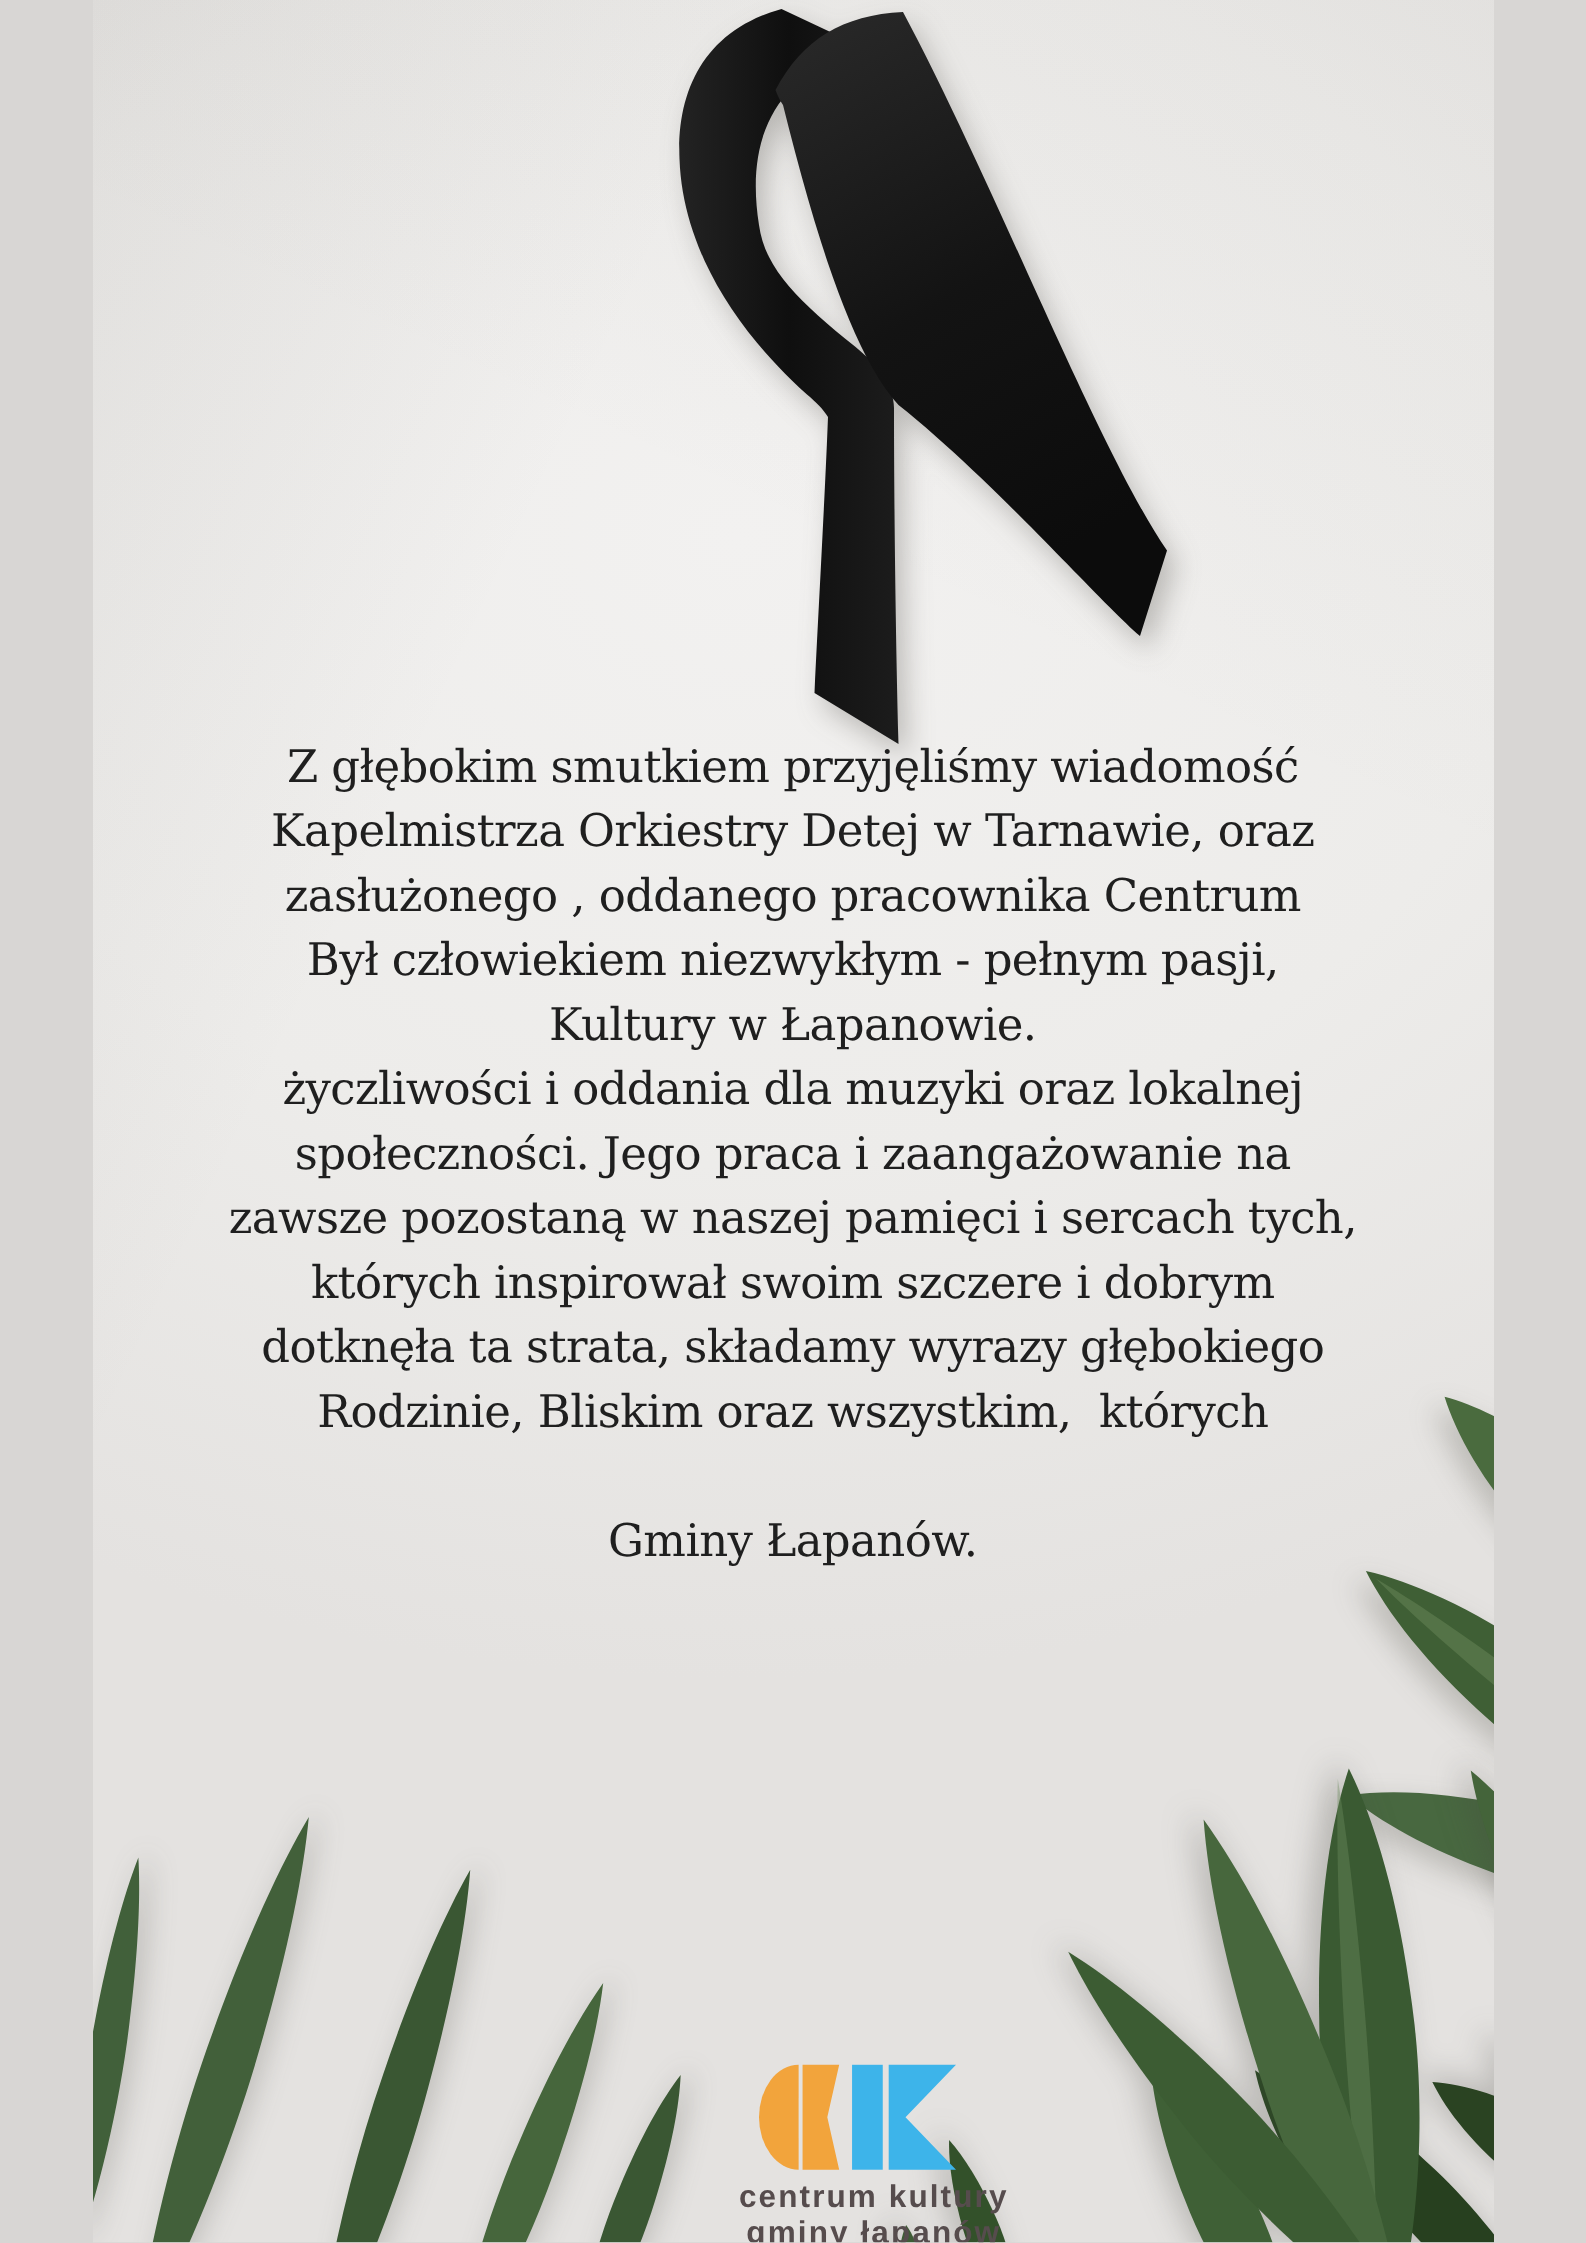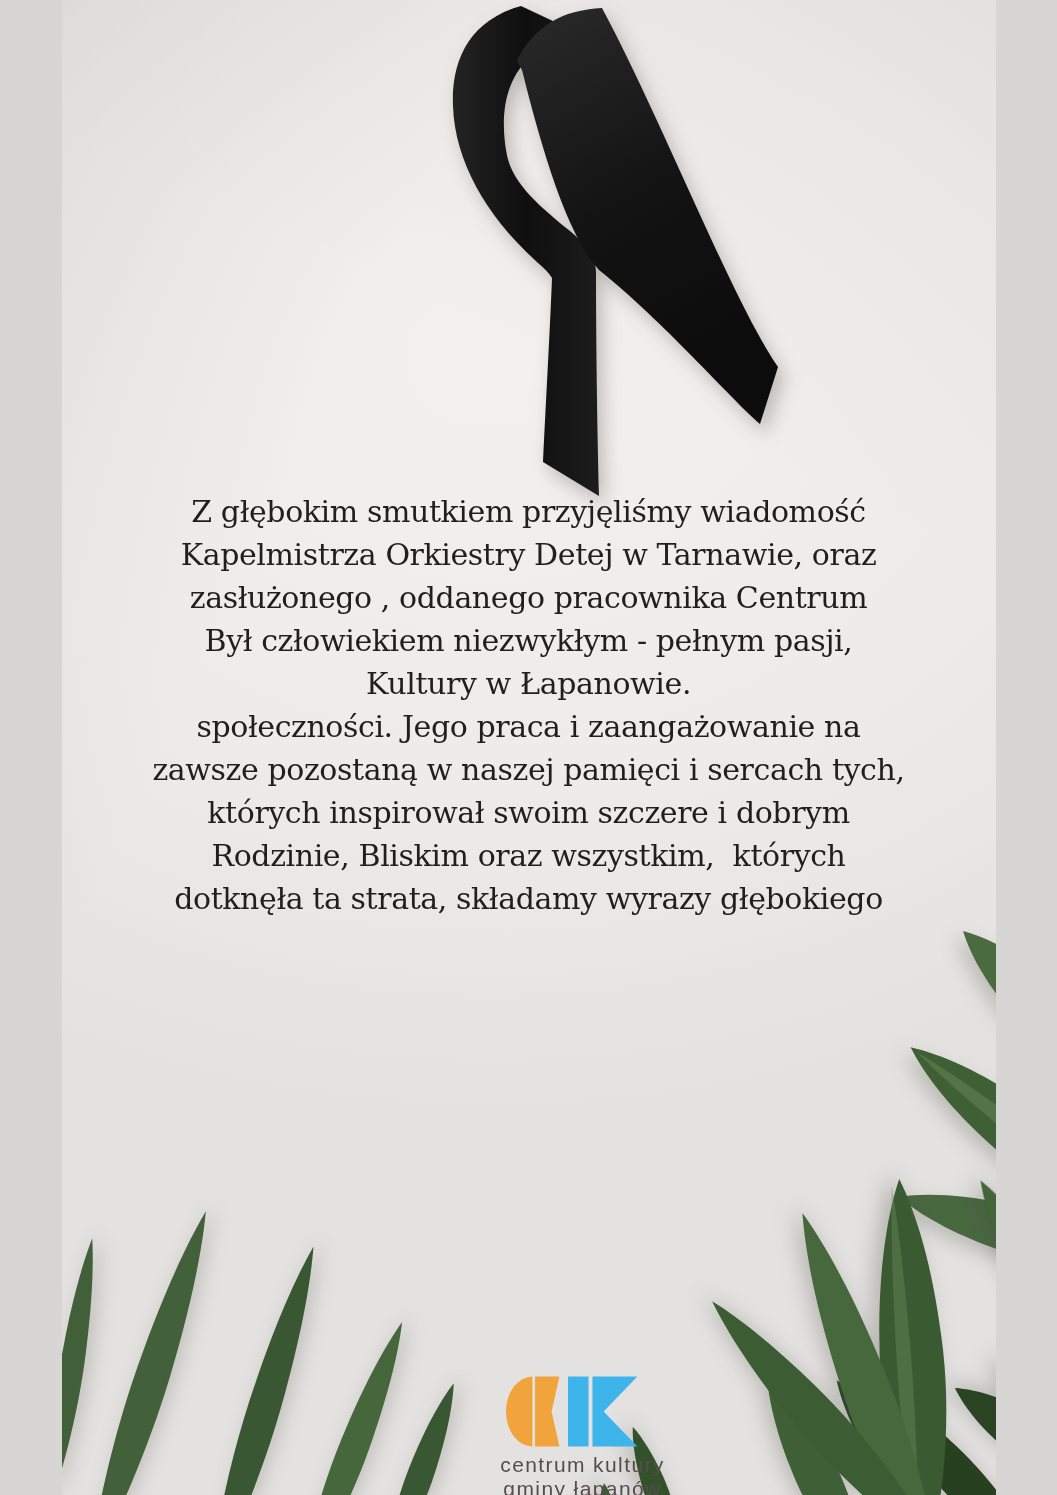--- a/index.html
+++ b/index.html
@@ -24,21 +24,21 @@
     left:50%;top:490px;transform:translateX(-50%);
     width:900px;
     text-align:center;
     color:#1f1f1f;
     font-size:30px;
     line-height:43px;
     letter-spacing:-0.4px;
   }
   .line{min-height:43px;white-space:pre;}
   .para-spacer{height:43px;}
-  .logo{position:absolute;z-index:3;left:0;top:0;width:100%;height:100%;pointer-events:none;}
+  .logo{position:absolute;z-index:3;left:0;top:0;width:100%;height:100%;pointer-events:none;font-weight:bold;}
   .logo-mark{position:absolute;left:444px;top:1375px;width:132px;height:73px;}
   .logo-caption{
     position:absolute;left:521px;transform:translateX(-50%);
     font-family:"Liberation Sans", sans-serif;
     color:#564c4d;font-size:21px;letter-spacing:1.4px;white-space:pre;
   }
   .logo-caption.l1{top:1453px;}
   .logo-caption.l2{top:1477px;}
 </style>
 </head>
@@ -117,26 +117,28 @@
       <use href="#bladeW" fill="#3a5733" transform="translate(322,1575) rotate(20) scale(0.55,0.68)"></use>
     </g>
   </svg>
 
   <div class="message">
     <div class="line">Z głębokim smutkiem przyjęliśmy wiadomość</div>
     <div class="line">Kapelmistrza Orkiestry Detej w Tarnawie, oraz</div>
     <div class="line">zasłużonego , oddanego pracownika Centrum</div>
     <div class="line">Był człowiekiem niezwykłym - pełnym pasji,</div>
     <div class="line">Kultury w Łapanowie.</div>
+    <div class="line">życzliwości i oddania dla muzyki oraz lokalnej</div>
     <div class="line">społeczności. Jego praca i zaangażowanie na</div>
     <div class="line">zawsze pozostaną w naszej pamięci i sercach tych,</div>
     <div class="line">których inspirował swoim szczere i dobrym</div>
+    <div class="line">dotknęła ta strata, składamy wyrazy głębokiego</div>
     <div class="line">Rodzinie, Bliskim oraz wszystkim,  których</div>
-    <div class="line">dotknęła ta strata, składamy wyrazy głębokiego</div>
     <div class="para-spacer"></div>
+    <div class="line">Gminy Łapanów.</div>
   </div>
 
   <div class="logo">
     <svg class="logo-mark" viewBox="0 0 200 110" role="img" aria-label="CK">
       <path d="M40,2 A40,53 0 0 0 40,108 Z" fill="#F2A43C"></path>
       <path d="M44,2 L81,2 L69,55 L81,108 L44,108 Z" fill="#F2A43C"></path>
       <rect x="94" y="2" width="31" height="106" fill="#3DB4EA"></rect>
       <path d="M131,2 L199,2 L148,55 L199,108 L131,108 Z" fill="#3DB4EA"></path>
     </svg>
     <div class="logo-caption l1">centrum kultury</div>

